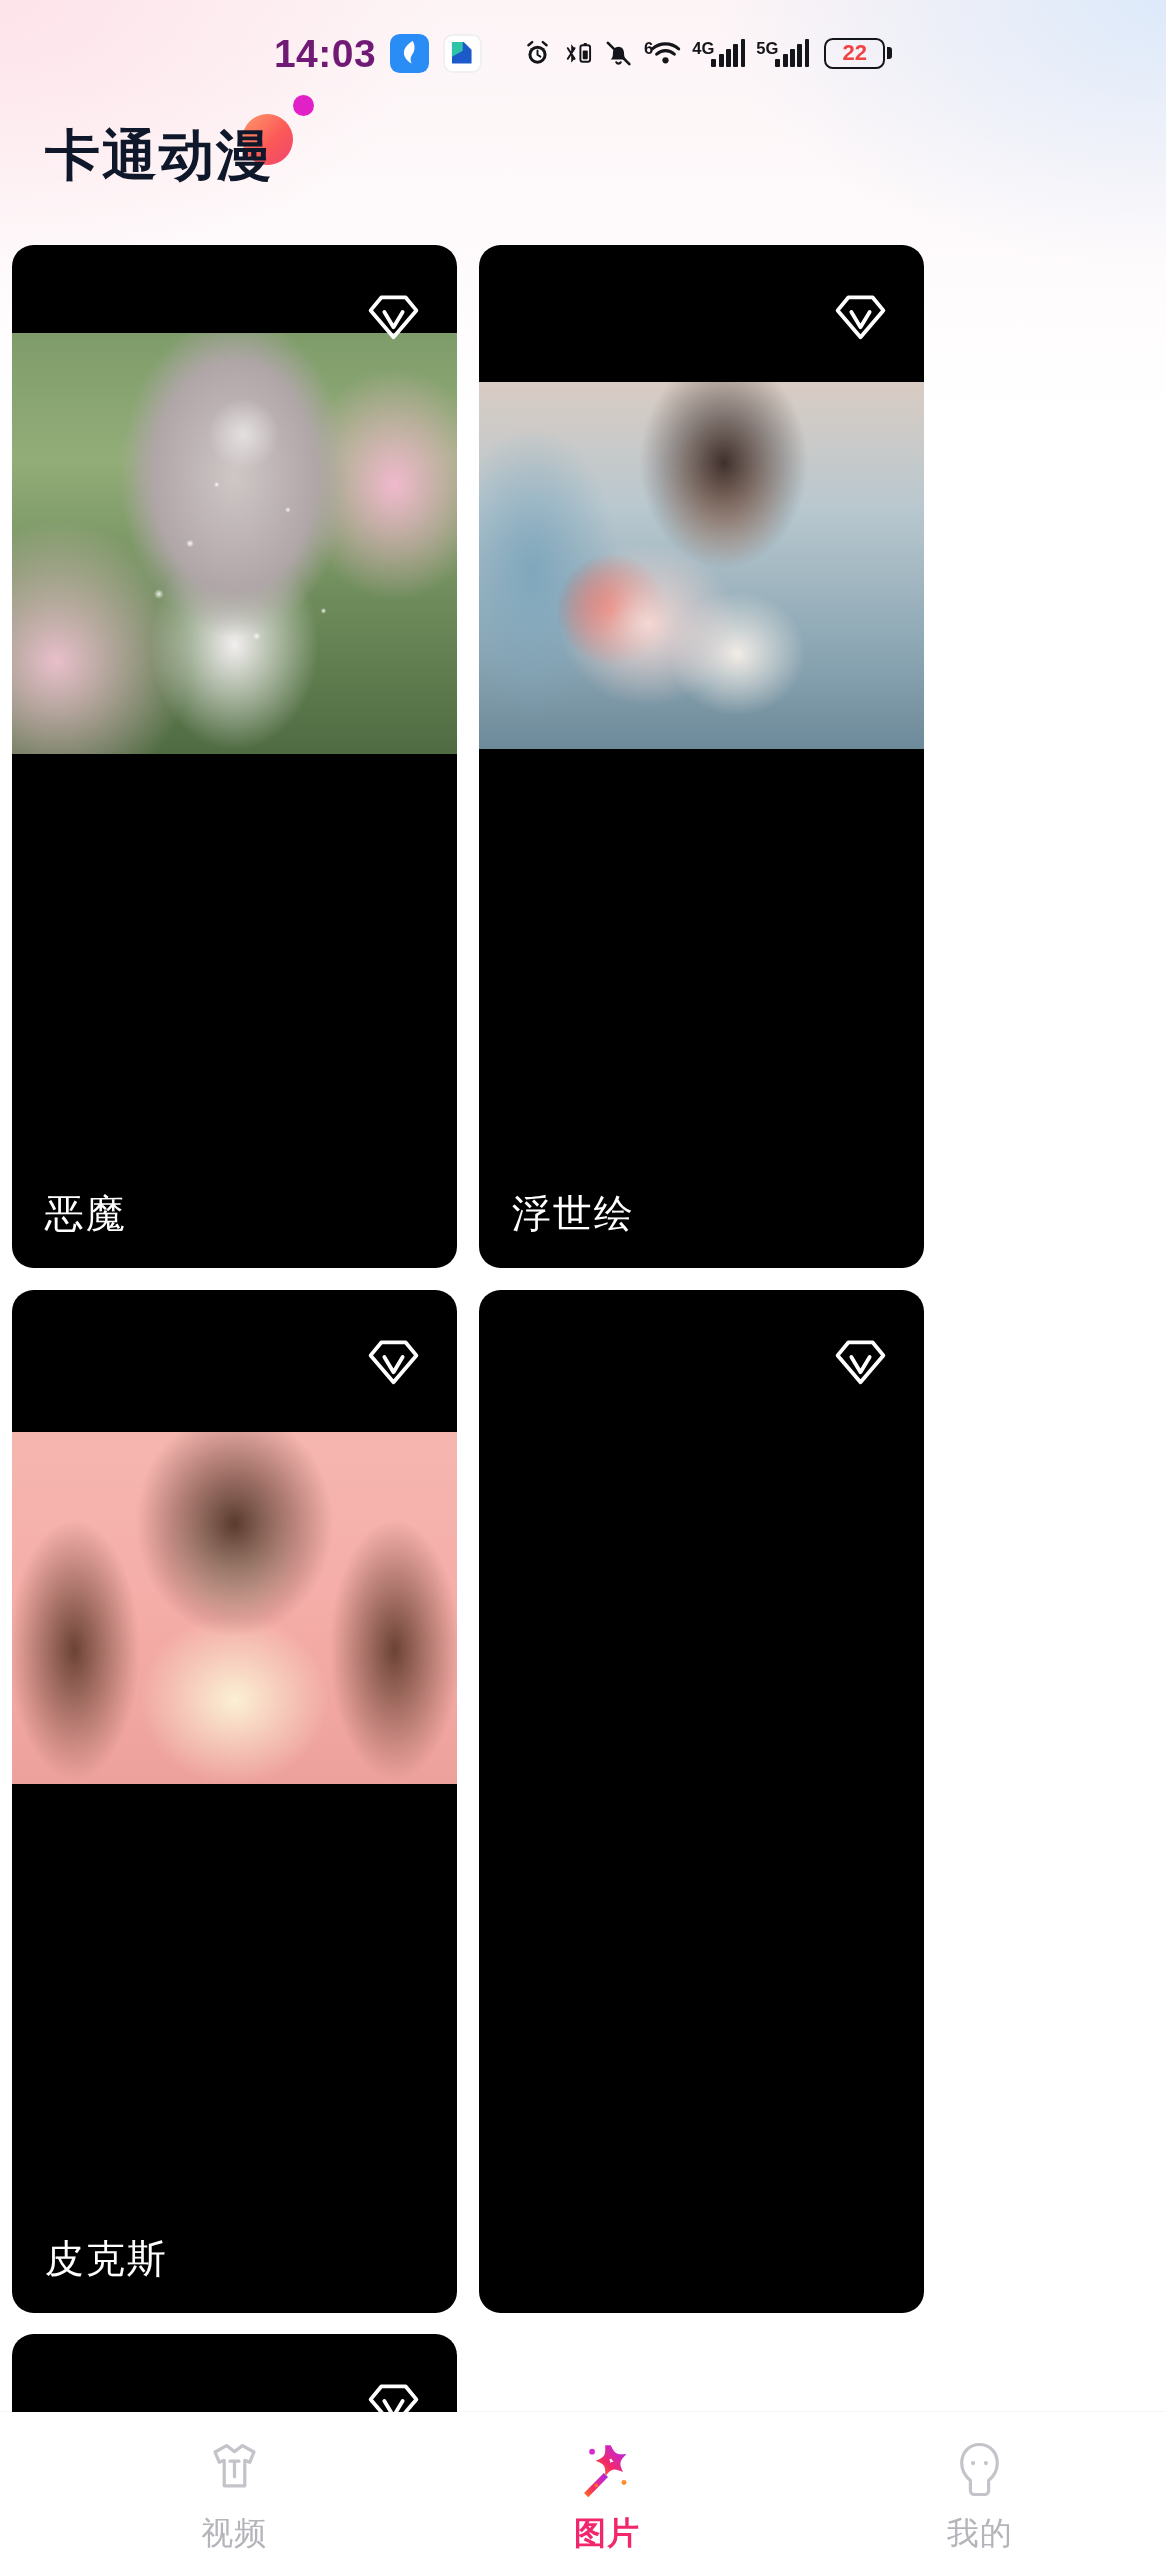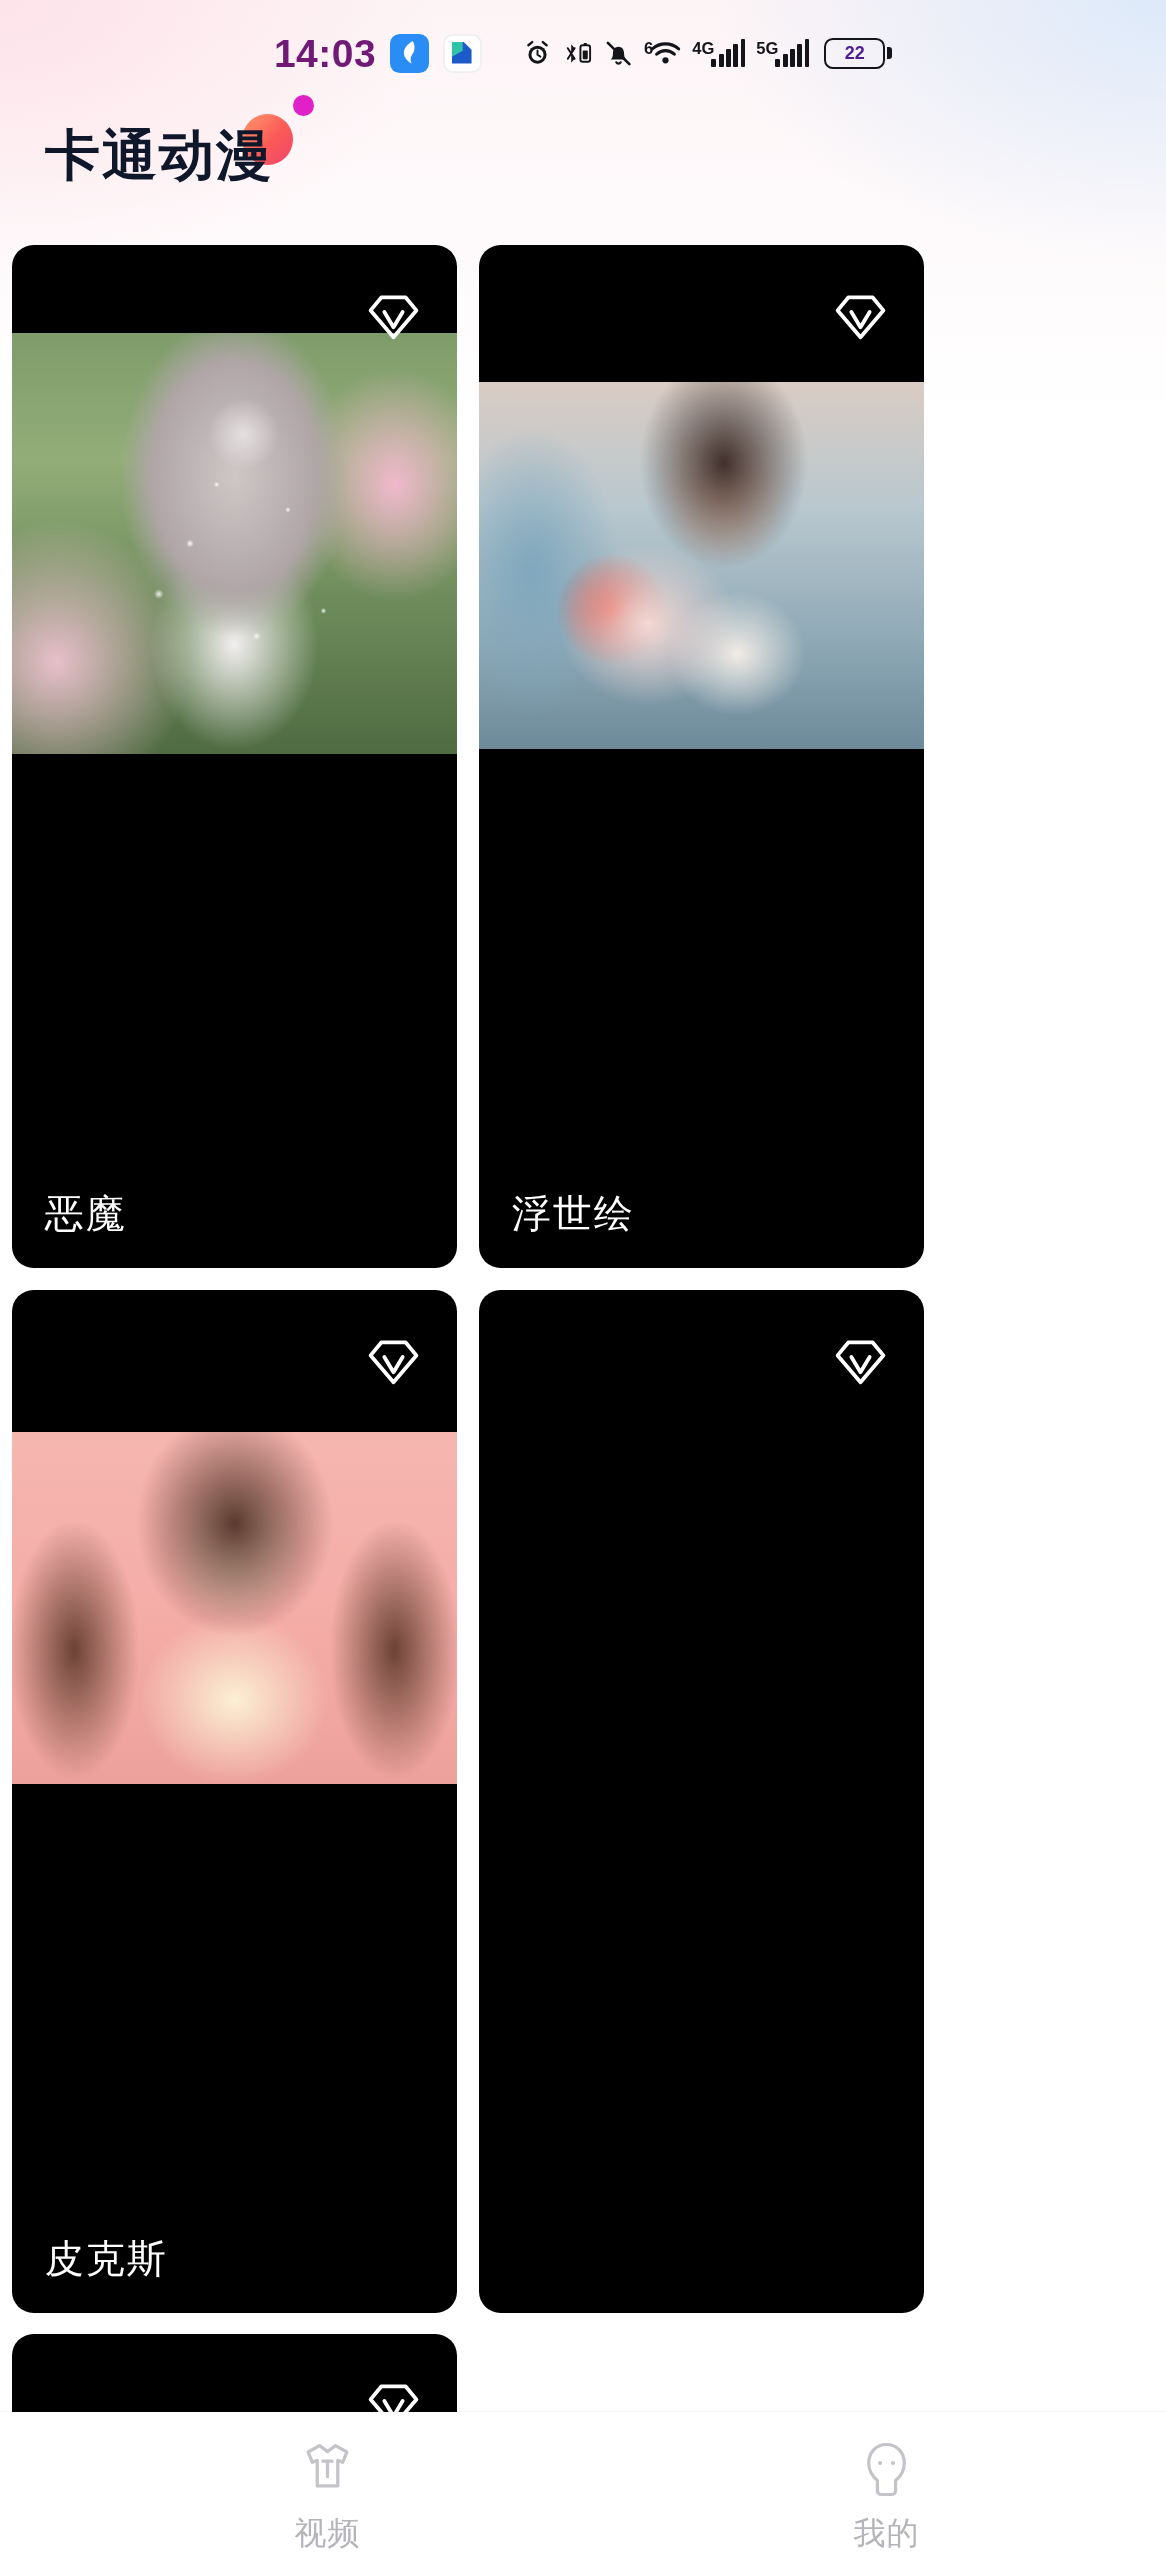--- a/index.html
+++ b/index.html
@@ -59,21 +59,21 @@
   .bars i:nth-child(3){height:17.6px}
   .bars i:nth-child(4){height:22.5px}
   .bars i:nth-child(5){height:27.4px}
   #battery {
     display:flex; align-items:center; margin-left:3.9px;
   }
   #battery-shell {
     width:61px; height:31px; border:2.9px solid #14151a; border-radius:8.8px;
     display:flex; align-items:center; justify-content:center;
   }
-  #battery-level { font-size:18px; font-weight:700; color:#4c1d95; line-height:1; }
+  #battery-level { font-size:22px; font-weight:700; color:#ef4444; line-height:1; }
   #battery-cap {
     width:4.9px; height:11.7px; background:#14151a;
     border-radius:0 2.9px 2.9px 0; margin-left:2px;
   }
 
   
   #app-header {
     position:absolute; left:0; top:106px; width:1166px; height:137px;
     z-index:5;
   }
@@ -375,20 +375,41 @@
   <div class="nav-item">
     <span class="nav-icon">
       <svg width="55" height="57" viewBox="0 0 28 30" fill="none" stroke="#c3c3c9" stroke-width="1.7" stroke-linejoin="round">
         <path d="M9.8 2.4 14 5.6l4.2-3.2 6 3.4-2.2 5.4-2.6-1v13.4H8.6V10.2l-2.6 1-2.2-5.4z"></path>
         <path d="M14 10.6v8.2M11.6 10.6h4.8" stroke-linecap="round"></path>
       </svg>
     </span>
     <span class="nav-label">视频</span>
   </div>
 
+  <div class="nav-item active">
+    <span class="nav-icon">
+      <svg width="57" height="57" viewBox="0 0 30 30" fill="none">
+        <defs>
+          <linearGradient id="wandGrad" x1="0" y1="1" x2="1" y2="0">
+            <stop offset="0%" stop-color="#ff7a18"></stop>
+            <stop offset="38%" stop-color="#f42a64"></stop>
+            <stop offset="75%" stop-color="#cc25c6"></stop>
+            <stop offset="100%" stop-color="#9b2ae0"></stop>
+          </linearGradient>
+        </defs>
+        <path d="M3.2 27.4 13.6 16.8l2.2 2.2L5.4 29.6z" fill="url(#wandGrad)"></path>
+        <path d="M17.2 2.2c1.2 2.3 1.9 3.6 3.1 4.3 1.2.7 2.6.6 5.2.3-1.8 1.9-2.8 3-3.1 4.4-.3 1.4.2 2.7 1.3 5.1-2.5-1-3.9-1.5-5.3-1.2-1.4.3-2.4 1.4-4.1 3.4.1-2.7.1-4.1-.6-5.3-.7-1.2-2-1.8-4.5-2.8 2.5-1 3.8-1.6 4.5-2.8.7-1.2.7-2.6.6-5.4z" fill="url(#wandGrad)"></path>
+        <path d="M17.5 9.2c.5.9.8 1.4 1.3 1.7-.9.1-1.4.2-1.8.6-.1-.9-.2-1.4-.6-1.8.5-.1 1-.2 1.1-.5z" fill="#fff"></path>
+        <circle cx="7.4" cy="5.6" r="1.5" fill="#d92ad0"></circle>
+        <circle cx="24.2" cy="21.8" r="1.3" fill="#ff8a2b"></circle>
+        <circle cx="9.6" cy="23.4" r="1" fill="#ff6a2b"></circle>
+      </svg>
+    </span>
+    <span class="nav-label">图片</span>
+  </div>
 
   <div class="nav-item">
     <span class="nav-icon">
       <svg width="53" height="57" viewBox="0 0 28 30" fill="none" stroke="#c3c3c9" stroke-width="1.7" stroke-linejoin="round">
         <path d="M14 1.8c5.6 0 9.4 4.3 9.4 9.8 0 4.4-2.3 7.4-4.6 9.2v5.4c0 1.1-.9 2-2 2h-5.6c-1.1 0-2-.9-2-2V20.8C7 19 4.6 16 4.6 11.6 4.6 6.1 8.4 1.8 14 1.8z"></path>
         <circle cx="10.6" cy="11.6" r="1.1" fill="#c3c3c9" stroke="none"></circle>
         <circle cx="17.4" cy="11.6" r="1.1" fill="#c3c3c9" stroke="none"></circle>
       </svg>
     </span>
     <span class="nav-label">我的</span>

